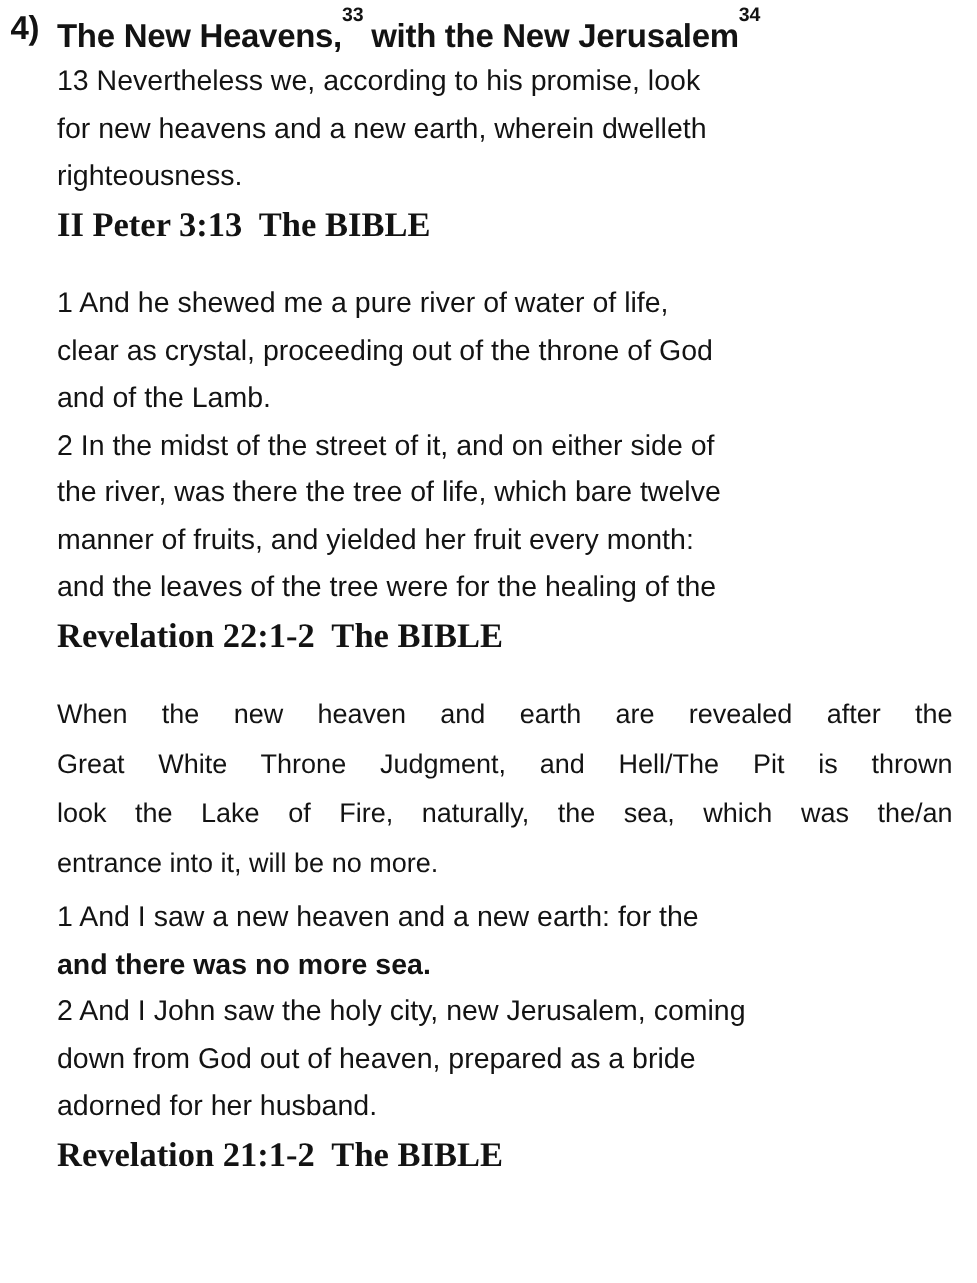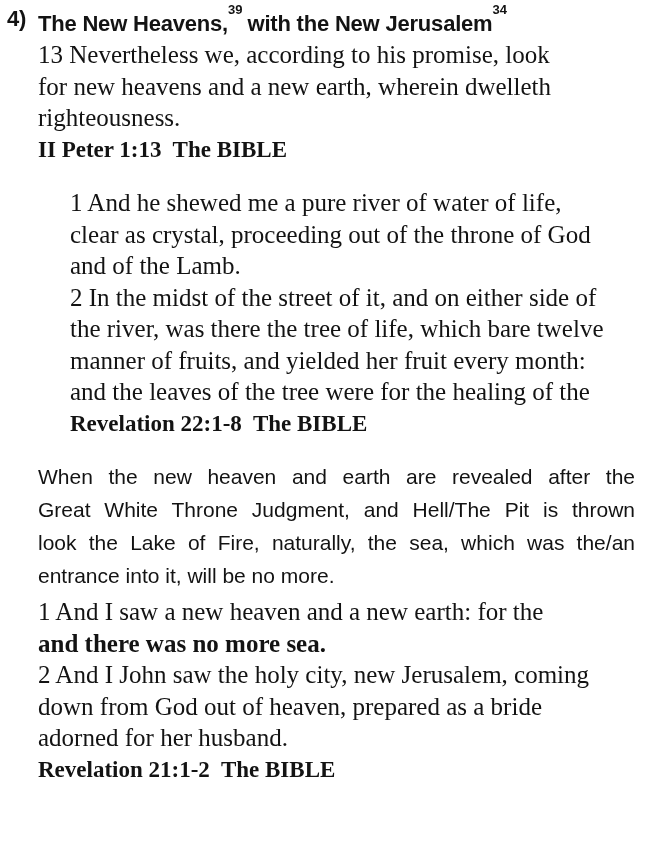--- a/index.html
+++ b/index.html
@@ -42,75 +42,75 @@
     letter-spacing: 0;
   }
   .title-part2 { margin-left: 5px; text-align: right; }
   
   .content {
     margin-left: 38px;
     width: 597px;
   }
   .block { }
   .line-serif {
-    font-family: Liberation Serif, serif;
-    font-size: 25px;
+    font-family: Liberation Sans, sans-serif;
+    font-size: 19px;
     line-height: 31.5px;
     white-space: pre;
   }
   .line-serif.bold { font-weight: bold; }
   .citation {
     font-family: "Liberation Serif", serif;
     font-size: 23px;
     line-height: 31.5px;
     font-weight: bold;
     white-space: pre;
   }
   .block-quote1 { margin-top: 2px; }
-  .block-quote2 { margin-top: 22px; margin-left: 32px; }
+  .block-quote2 { margin-top: 22px; }
   .block-commentary { margin-top: 21px; }
   .block-quote3 { margin-top: 4px; }
   .line-sans {
     font-family: "Liberation Sans", sans-serif;
-    font-size: 21px;
+    font-size: 18px;
     line-height: 33px;
   }
   .line-sans.justified {
     text-align: justify;
     text-align-last: justify;
   }
 </style>
 </head>
 <body>
 
 <div class="page">
 
   <div class="heading">
     <span class="heading-number">4)</span>
-    <span class="heading-title"><span>The New Heavens,</span><sup class="fn-sup">39</sup><span class="title-part2">with the New Jerusalem</span><sup class="fn-sup">34</sup></span>
+    <span class="heading-title"><span>The New Heavens,</span><sup class="fn-sup">33</sup><span class="title-part2">with the New Jerusalem</span><sup class="fn-sup">34</sup></span>
   </div>
 
   <div class="content">
 
     <div class="block block-quote1">
       <div class="line-serif">13 Nevertheless we, according to his promise, look</div>
       <div class="line-serif">for new heavens and a new earth, wherein dwelleth</div>
       <div class="line-serif">righteousness.</div>
-      <div class="citation">II Peter 1:13  The BIBLE</div>
+      <div class="citation">II Peter 3:13  The BIBLE</div>
     </div>
 
     <div class="block block-quote2">
       <div class="line-serif">1 And he shewed me a pure river of water of life,</div>
       <div class="line-serif">clear as crystal, proceeding out of the throne of God</div>
       <div class="line-serif">and of the Lamb.</div>
       <div class="line-serif">2 In the midst of the street of it, and on either side of</div>
       <div class="line-serif">the river, was there the tree of life, which bare twelve</div>
       <div class="line-serif">manner of fruits, and yielded her fruit every month:</div>
       <div class="line-serif">and the leaves of the tree were for the healing of the</div>
-      <div class="citation">Revelation 22:1-8  The BIBLE</div>
+      <div class="citation">Revelation 22:1-2  The BIBLE</div>
     </div>
 
     <div class="block block-commentary">
       <div class="line-sans justified">When the new heaven and earth are revealed after the</div>
       <div class="line-sans justified">Great White Throne Judgment, and Hell/The Pit is thrown</div>
       <div class="line-sans justified">look the Lake of Fire, naturally, the sea, which was the/an</div>
       <div class="line-sans">entrance into it, will be no more.</div>
     </div>
 
     <div class="block block-quote3">

